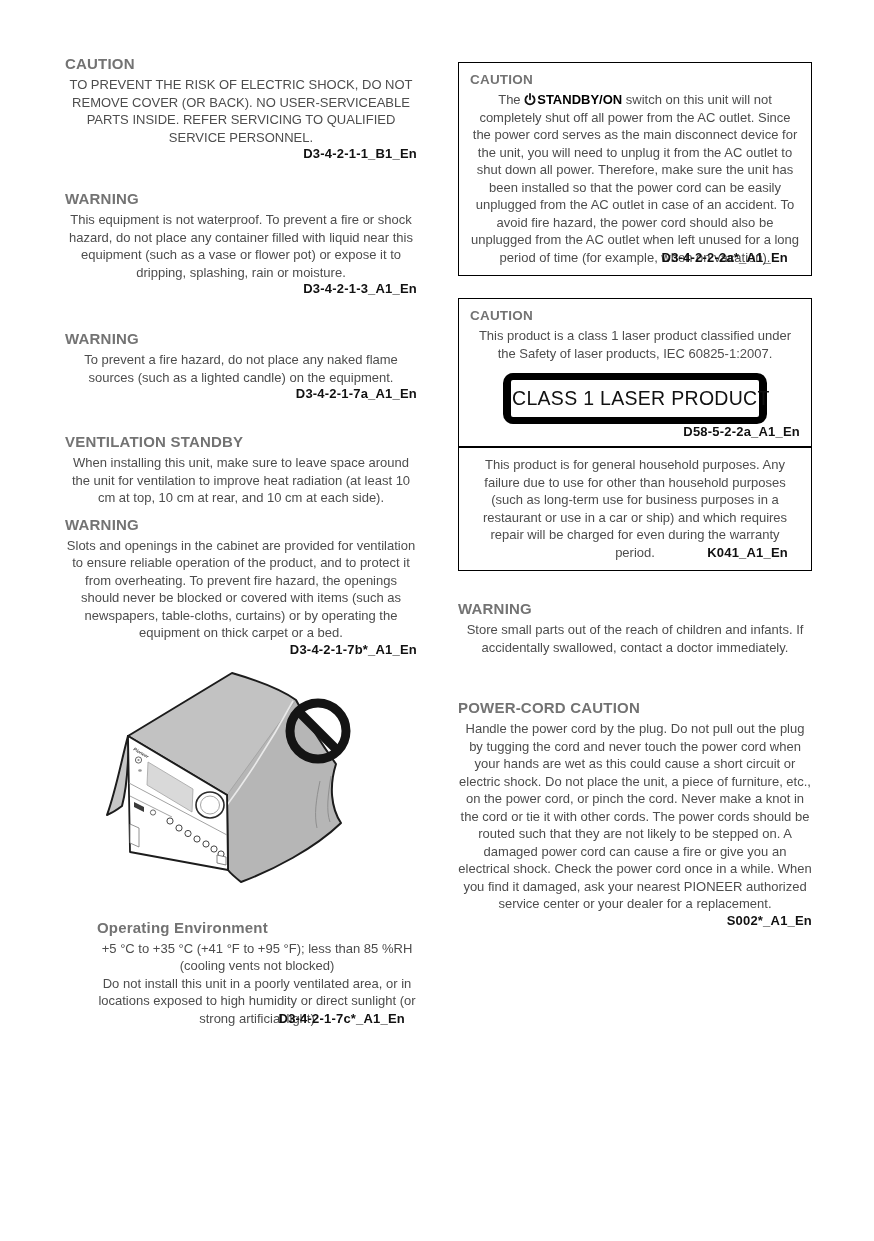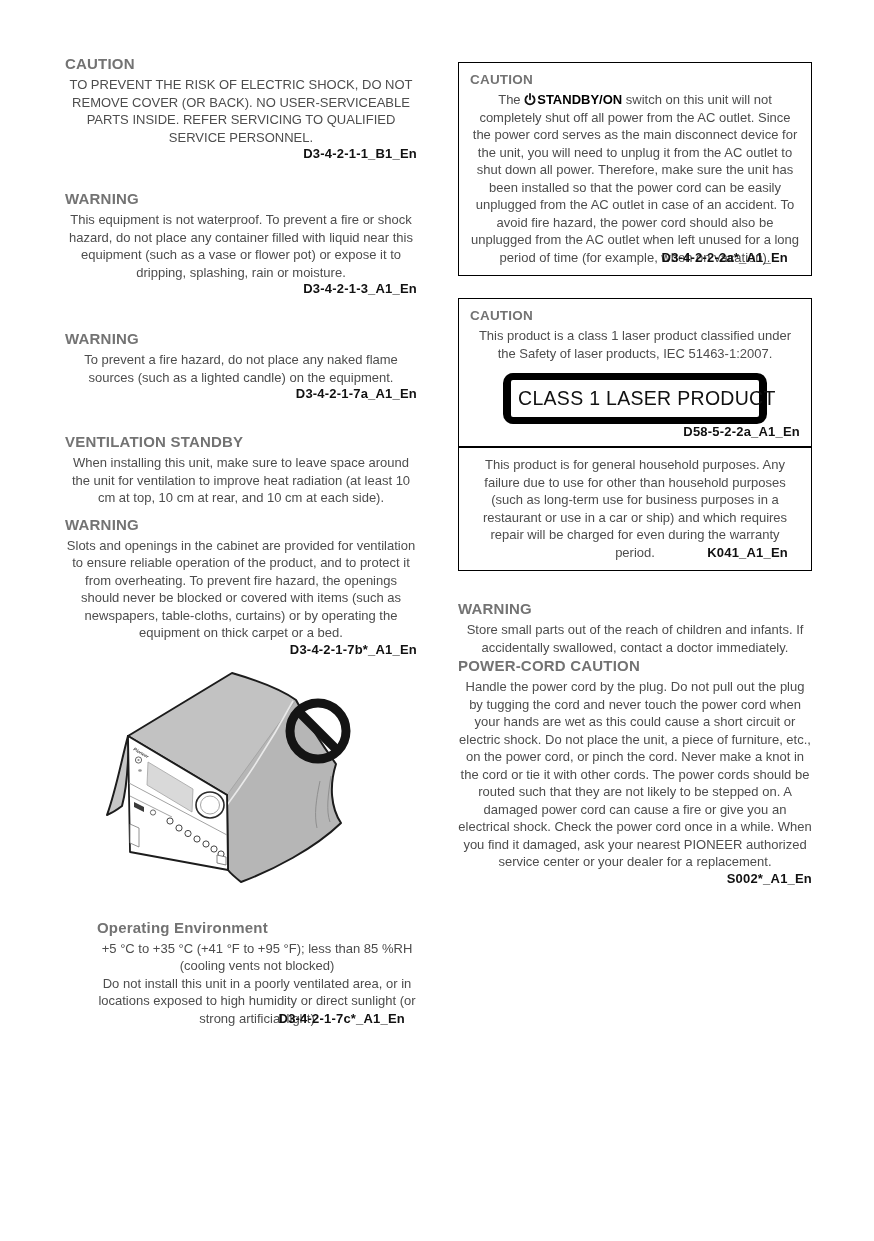--- a/index.html
+++ b/index.html
@@ -43,35 +43,35 @@
   
   .sec-warning-waterproof{margin-top:30px;}
   .sec-warning-flame{margin-top:35px;}
   .sec-ventilation-caution{margin-top:33px;}
   .sec-warning-slots{margin-top:8px;}
   .sec-covered-unit-illustration{margin-top:4px;}
   .sec-operating-environment{margin-top:14px;margin-left:32px;}
   .sec-caution-laser{margin-top:22px;}
   .sec-household-purposes{}
   .sec-warning-small-parts{margin-top:28px;}
-  .sec-power-cord-caution{}
+  .sec-power-cord-caution{margin-top:42px;}
 
   
   .standby-ic{display:inline-block;vertical-align:-1.5px;margin-right:1px;}
 
   
   .laser-outer{
     background:#000;border-radius:10px;
     padding:7px 8px;
     width:248px;margin:11px auto 2px auto;
   }
   .laser-inner{
     background:#fff;border-radius:2px;
     text-align:center;
-    padding:7px 4px 8px 7px;
+    padding:7px 4px 8px 1px;
     font-size:19.5px;line-height:22px;
     color:#111;letter-spacing:.3px;
     white-space:nowrap;
   }
 
   .illus-wrap{margin-left:-5px;width:335px;height:245px;}
 </style>
 </head>
 <body>
 
@@ -189,21 +189,21 @@
           <p><span>The </span><svg width="12" height="13" viewBox="0 0 12 13" class="standby-ic">
               <path d="M 3.3 3.1 A 4.6 4.6 0 1 0 8.7 3.1" fill="none" stroke="#111" stroke-width="1.8" stroke-linecap="round"></path>
               <line x1="6" y1="1" x2="6" y2="6.3" stroke="#111" stroke-width="1.8" stroke-linecap="round"></line>
             </svg><span class="b">STANDBY/ON</span><span> switch on this unit will not completely shut off all power from the AC outlet. Since the power cord serves as the main disconnect device for the unit, you will need to unplug it from the AC outlet to shut down all power. Therefore, make sure the unit has been installed so that the power cord can be easily unplugged from the AC outlet in case of an accident. To avoid fire hazard, the power cord should also be unplugged from the AC outlet when left unused for a long period of time (for example, when on vacation).</span></p>
           <div class="code inline">D3-4-2-2-2a*_A1_En</div>
         </div>
       </section>
       <section class="sec sec-caution-laser boxed">
         <h2 class="hd">CAUTION</h2>
         <div class="body">
-          <p>This product is a class 1 laser product classified under the Safety of laser products, IEC 51463-1:2007.</p>
+          <p>This product is a class 1 laser product classified under the Safety of laser products, IEC 60825-1:2007.</p>
         </div>
         <div class="laser-outer">
           <div class="laser-inner">CLASS 1 LASER PRODUCT</div>
         </div>
         <div class="code">D58-5-2-2a_A1_En</div>
       </section>
       <section class="sec sec-household-purposes boxed">
         <div class="body">
           <p>This product is for general household purposes. Any failure due to use for other than household purposes (such as long-term use for business purposes in a restaurant or use in a car or ship) and which requires repair will be charged for even during the warranty period.</p>
           <div class="code inline">K041_A1_En</div>

